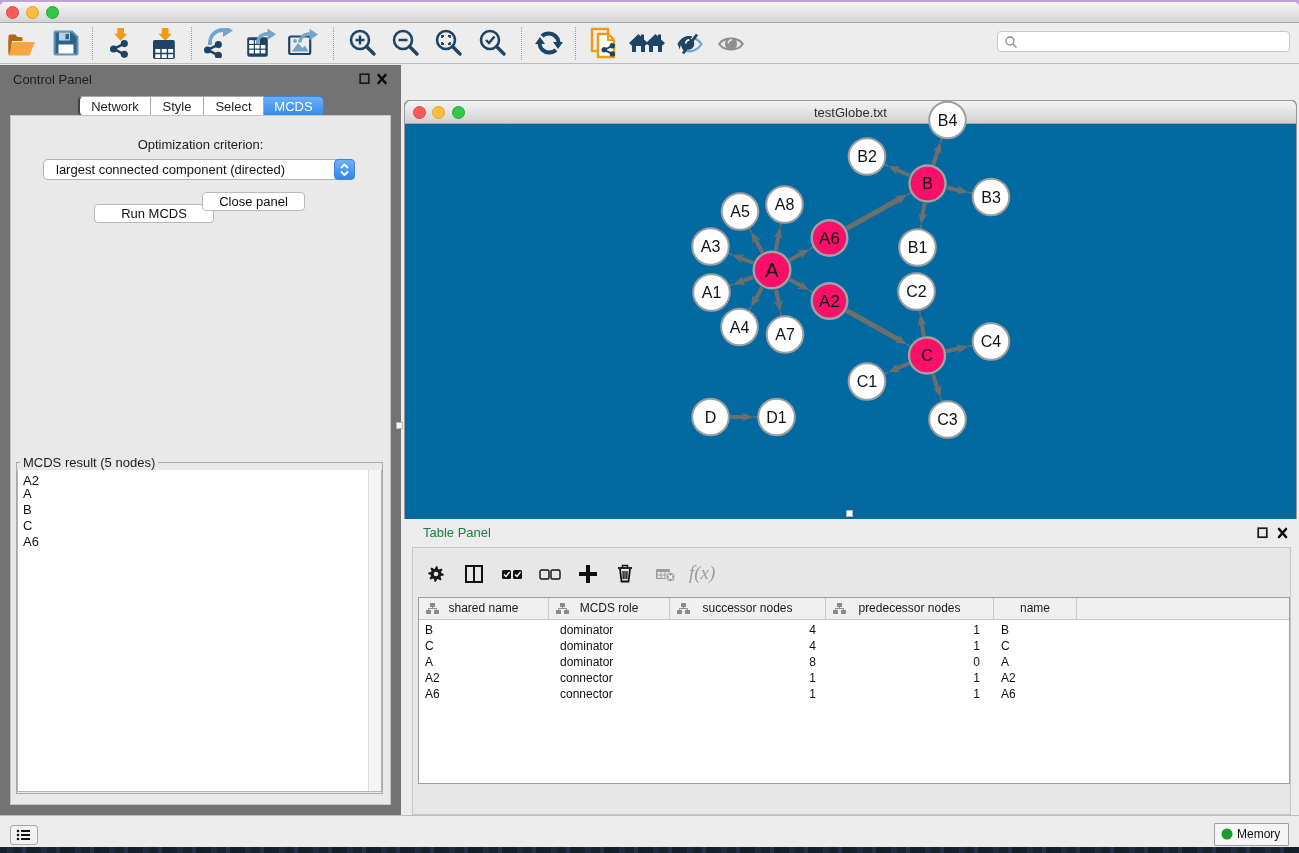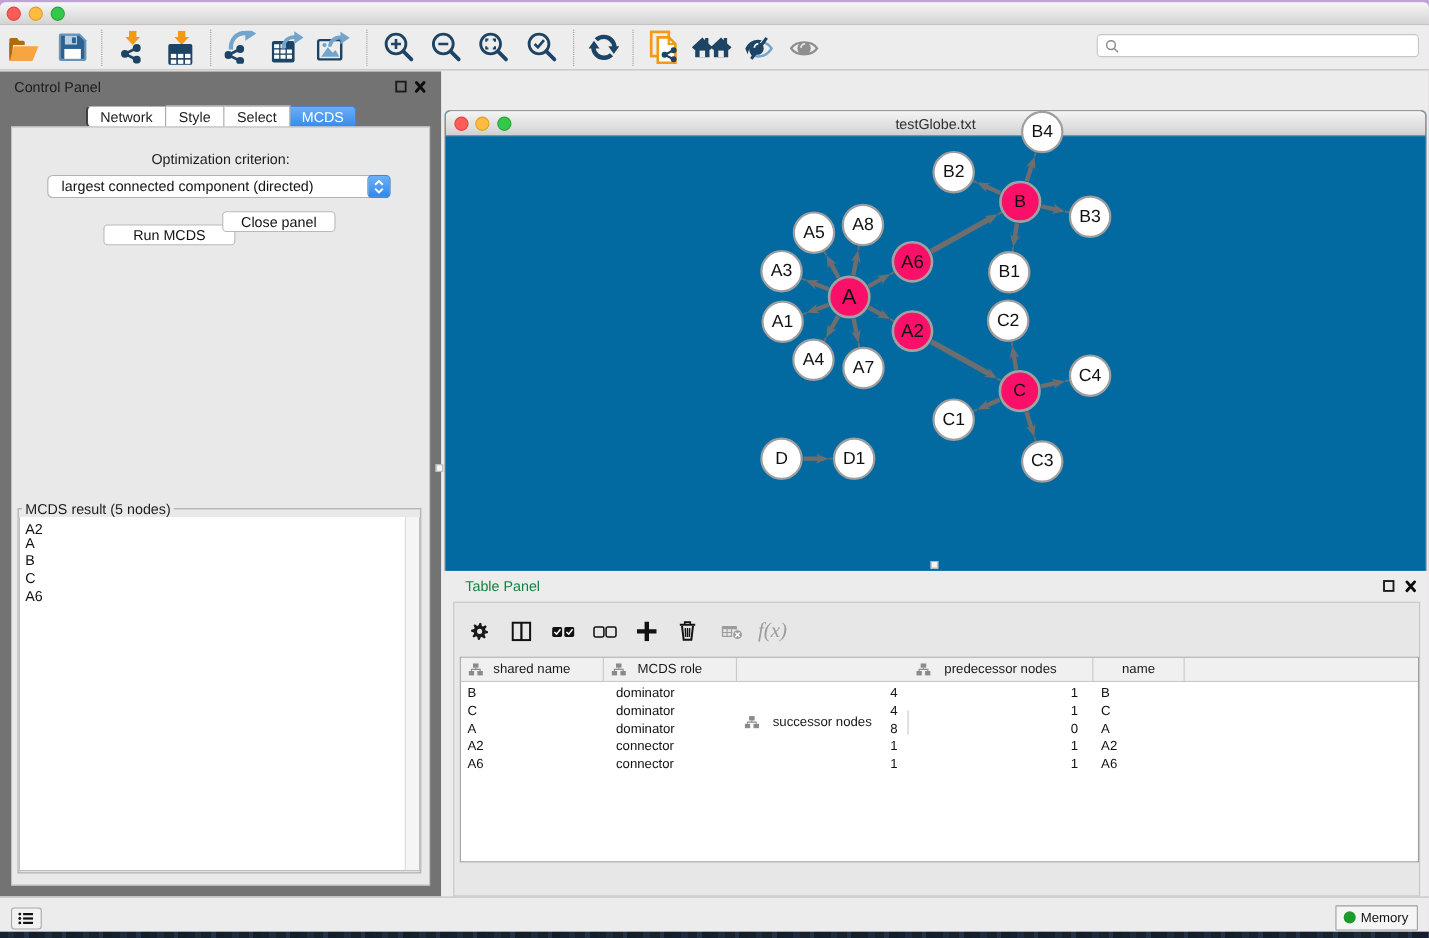--- a/index.html
+++ b/index.html
@@ -424,21 +424,21 @@
                 </g>
               </svg>shared name</div>
             <div class="hcell" style="left:130px; width:121px;"><svg class="hicon" width="13" height="12" viewBox="0 0 13 12">
                 <g fill="#8a8a8a">
                   <rect x="4" y="0" width="5" height="4"></rect>
                   <rect x="0" y="7" width="5" height="4"></rect>
                   <rect x="8" y="7" width="5" height="4"></rect>
                   <path d="M6.5 4 L6.5 6 M2.5 7 L2.5 5.5 L10.5 5.5 L10.5 7" stroke="#8a8a8a" fill="none" stroke-width="1"></path>
                 </g>
               </svg>MCDS role</div>
-            <div class="hcell" style="left:251px; width:156px;margin-top:48px;"><svg class="hicon" width="13" height="12" viewBox="0 0 13 12">
+            <div class="hcell" style="left:251px; width:156px;"><svg class="hicon" width="13" height="12" viewBox="0 0 13 12">
                 <g fill="#8a8a8a">
                   <rect x="4" y="0" width="5" height="4"></rect>
                   <rect x="0" y="7" width="5" height="4"></rect>
                   <rect x="8" y="7" width="5" height="4"></rect>
                   <path d="M6.5 4 L6.5 6 M2.5 7 L2.5 5.5 L10.5 5.5 L10.5 7" stroke="#8a8a8a" fill="none" stroke-width="1"></path>
                 </g>
               </svg>successor nodes</div>
             <div class="hcell" style="left:407px; width:168px;"><svg class="hicon" width="13" height="12" viewBox="0 0 13 12">
                 <g fill="#8a8a8a">
                   <rect x="4" y="0" width="5" height="4"></rect>

